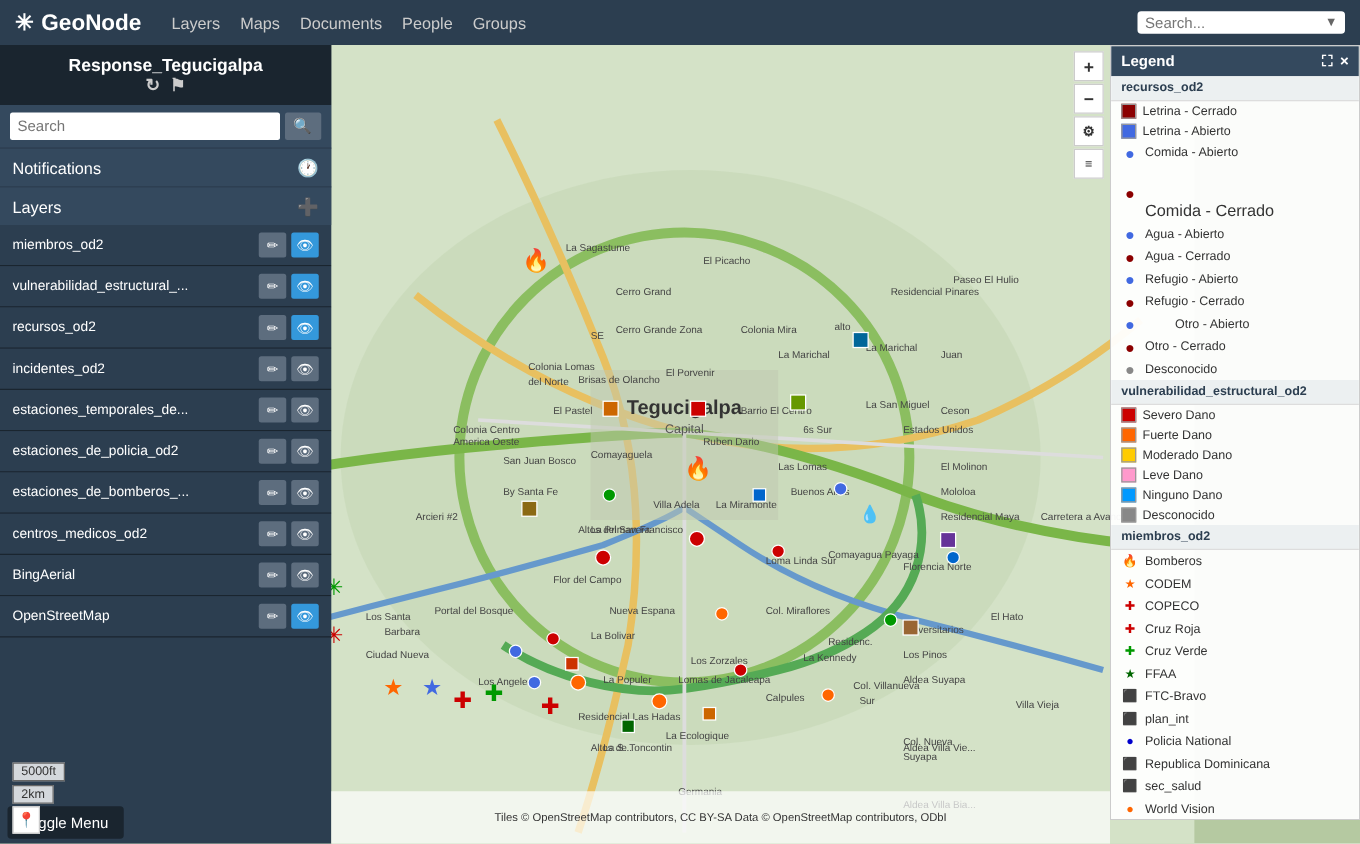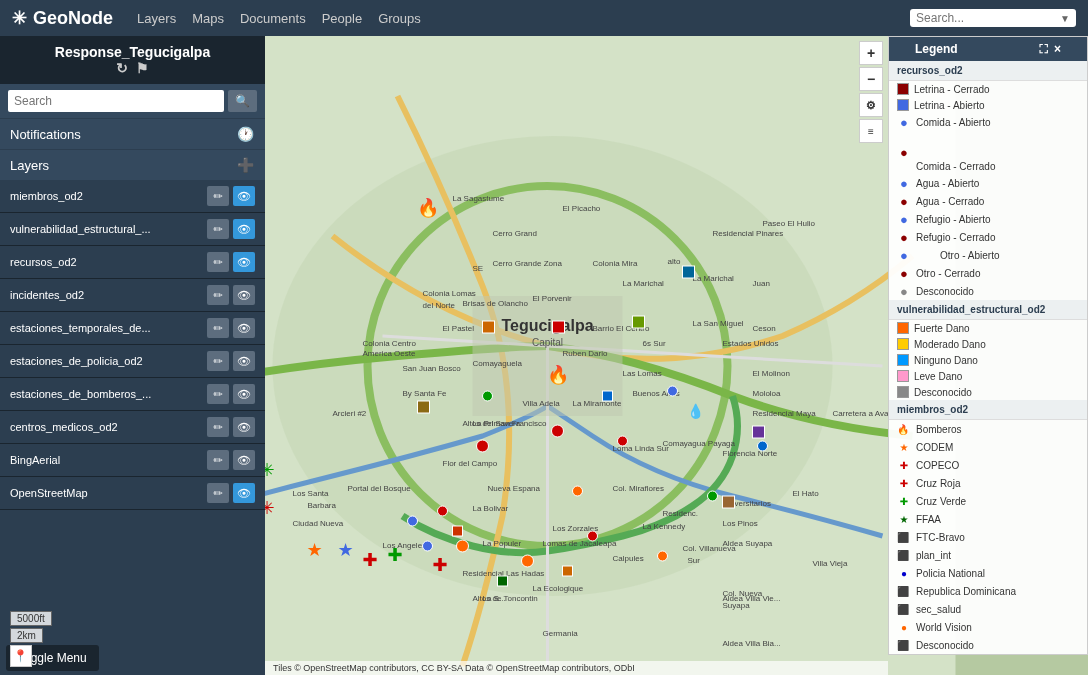--- a/index.html
+++ b/index.html
@@ -186,21 +186,21 @@
       background: rgba(255,255,255,0.95);
       border: 1px solid #ccc;
       z-index: 60;
       font-size: 11px;
       max-height: 620px;
       overflow-y: auto;
     }
     .legend-header {
       background: #34495e;
       color: white;
-      padding: 5px 26px;
+      padding: 5px 8px;
       display: flex;
       align-items: center;
       justify-content: space-between;
       font-weight: bold;
       font-size: 12px;
     }
     .legend-section-title {
       background: #ecf0f1;
       padding: 4px 8px;
       font-weight: bold;
@@ -273,24 +273,24 @@
       display: inline-block;
     }
 
     
     .map-attribution {
       position: absolute;
       bottom: 0;
       left: 265px;
       right: 200px;
       background: rgba(255,255,255,0.7);
-      padding: 2px 8px;
+      padding: 16px 8px;
       font-size: 9px;
       color: #333;
-      text-align: left;
+      text-align: center;
       z-index: 55;
     }
 
     
     .location-btn {
       position: absolute;
       left: 10px;
       bottom: 8px;
       background: white;
       border: 1px solid #ccc;
@@ -607,21 +607,21 @@
         <div class="legend-item">
           <span class="legend-color-box" style="background:#4169e1;"></span>
           <span style="font-size:10px;">Letrina - Abierto</span>
         </div>
         <div class="legend-item">
           <span class="legend-icon" style="color:#4169e1;font-size:13px;">●</span>
           <span style="font-size:10px;">Comida - Abierto</span>
         </div>
         <div class="legend-item">
           <span class="legend-icon" style="color:#8b0000;font-size:13px;">●</span>
-          <span style="font-size:10px;margin-top:28px;">Comida - Cerrado</span>
+          <span style="font-size:13px;margin-top:28px;">Comida - Cerrado</span>
         </div>
         <div class="legend-item">
           <span class="legend-icon" style="color:#4169e1;font-size:13px;">●</span>
           <span style="font-size:10px;">Agua - Abierto</span>
         </div>
         <div class="legend-item">
           <span class="legend-icon" style="color:#8b0000;font-size:13px;">●</span>
           <span style="font-size:10px;">Agua - Cerrado</span>
         </div>
         <div class="legend-item">
@@ -639,34 +639,38 @@
         <div class="legend-item">
           <span class="legend-icon" style="color:#8b0000;font-size:13px;">●</span>
           <span style="font-size:10px;">Otro - Cerrado</span>
         </div>
         <div class="legend-item">
           <span class="legend-icon" style="color:#888;font-size:13px;">●</span>
           <span style="font-size:10px;">Desconocido</span>
         </div>
         <div class="legend-section-title">vulnerabilidad_estructural_od2</div>
         <div class="legend-item">
+          <span class="legend-color-box" style="background:#cc0000;"></span>
+          <span style="font-size:10px;">Severo Dano</span>
+        </div>
+        <div class="legend-item">
           <span class="legend-color-box" style="background:#ff6600;"></span>
           <span style="font-size:10px;">Fuerte Dano</span>
         </div>
         <div class="legend-item">
           <span class="legend-color-box" style="background:#ffcc00;"></span>
           <span style="font-size:10px;">Moderado Dano</span>
         </div>
         <div class="legend-item">
+          <span class="legend-color-box" style="background:#ff99cc;"></span>
+          <span style="font-size:10px;">Leve Dano</span>
+        </div>
+        <div class="legend-item">
           <span class="legend-color-box" style="background:#0099ff;"></span>
           <span style="font-size:10px;">Ninguno Dano</span>
-        </div>
-        <div class="legend-item">
-          <span class="legend-color-box" style="background:#ff99cc;"></span>
-          <span style="font-size:10px;">Leve Dano</span>
         </div>
         <div class="legend-item">
           <span class="legend-color-box" style="background:#888;"></span>
           <span style="font-size:10px;">Desconocido</span>
         </div>
         <div class="legend-section-title">miembros_od2</div>
         <div class="legend-item">
           <span class="legend-icon" style="color:#cc0000;">🔥</span>
           <span style="font-size:10px;">Bomberos</span>
         </div>

